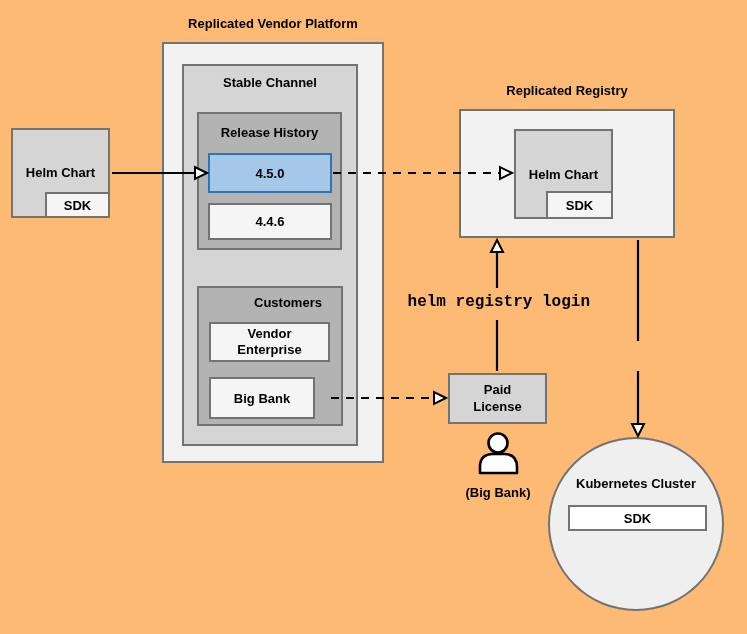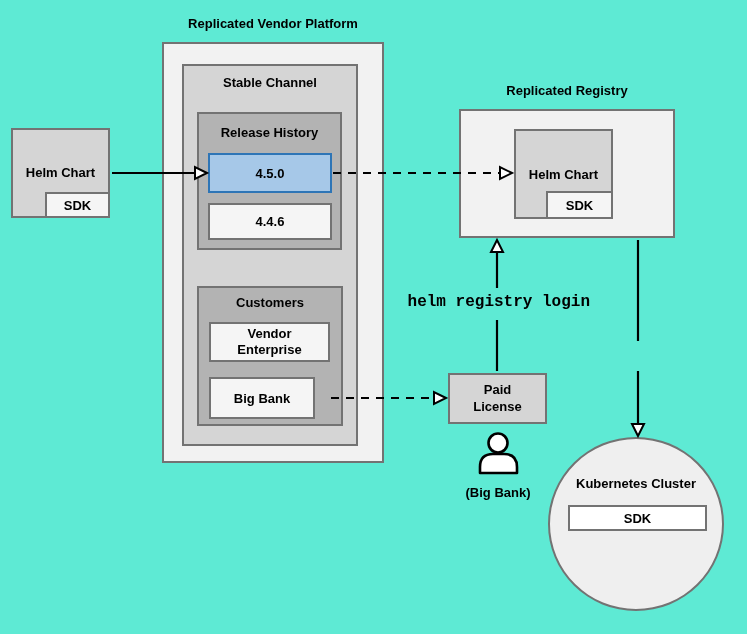--- a/index.html
+++ b/index.html
@@ -1,17 +1,17 @@
 <!DOCTYPE html>
 <html><head>
 <meta charset="utf-8">
 <style>
   html,body { margin:0; padding:0; background:#ffffff; }
   #canvas {
-    position:relative; width:747px; height:634px; background:#5eead4;
+    position:relative; width:747px; height:634px; background:#fdba74;
     font-family:"Liberation Sans", sans-serif; overflow:hidden;
   }
   .box { position:absolute; box-sizing:border-box; border:2px solid #737373; }
   .fill-container { background:#f2f2f2; }
   .fill-channel   { background:#d5d5d5; }
   .fill-group     { background:#b3b3b3; }
   .fill-item      { background:#f5f5f5; }
   .fill-white     { background:#ffffff; }
   .fill-circle    { background:#efefef; }
   .blue {
@@ -52,21 +52,21 @@
   <div class="lbl" style="left:197px; top:125px; width:145px;">Release History</div>
 
   <div class="box blue center-flex" style="left:208px; top:153px; width:124px; height:40px;">
     <span>4.5.0</span>
   </div>
   <div class="box fill-item center-flex" style="left:208px; top:203px; width:124px; height:37px;">
     <span>4.4.6</span>
   </div>
 
   <div class="box fill-group" style="left:197px; top:286px; width:146px; height:140px;"></div>
-  <div class="lbl" style="left:197px; top:295px; width:146px;">Customers</div>
+  <div class="lbl" style="left:197px; top:295px; width:146px;padding-left:18px;">Customers</div>
 
   <div class="box fill-item center-flex" style="left:209px; top:322px; width:121px; height:40px;">
     <span class="wrap-narrow">Vendor Enterprise</span>
   </div>
   <div class="box fill-item center-flex" style="left:209px; top:377px; width:106px; height:42px;">
     <span>Big Bank</span>
   </div>
 
   <div class="box fill-channel" style="left:11px; top:128px; width:99px; height:90px;"></div>
   <div class="lbl" style="left:11px; top:165px; width:99px;">Helm Chart</div>

